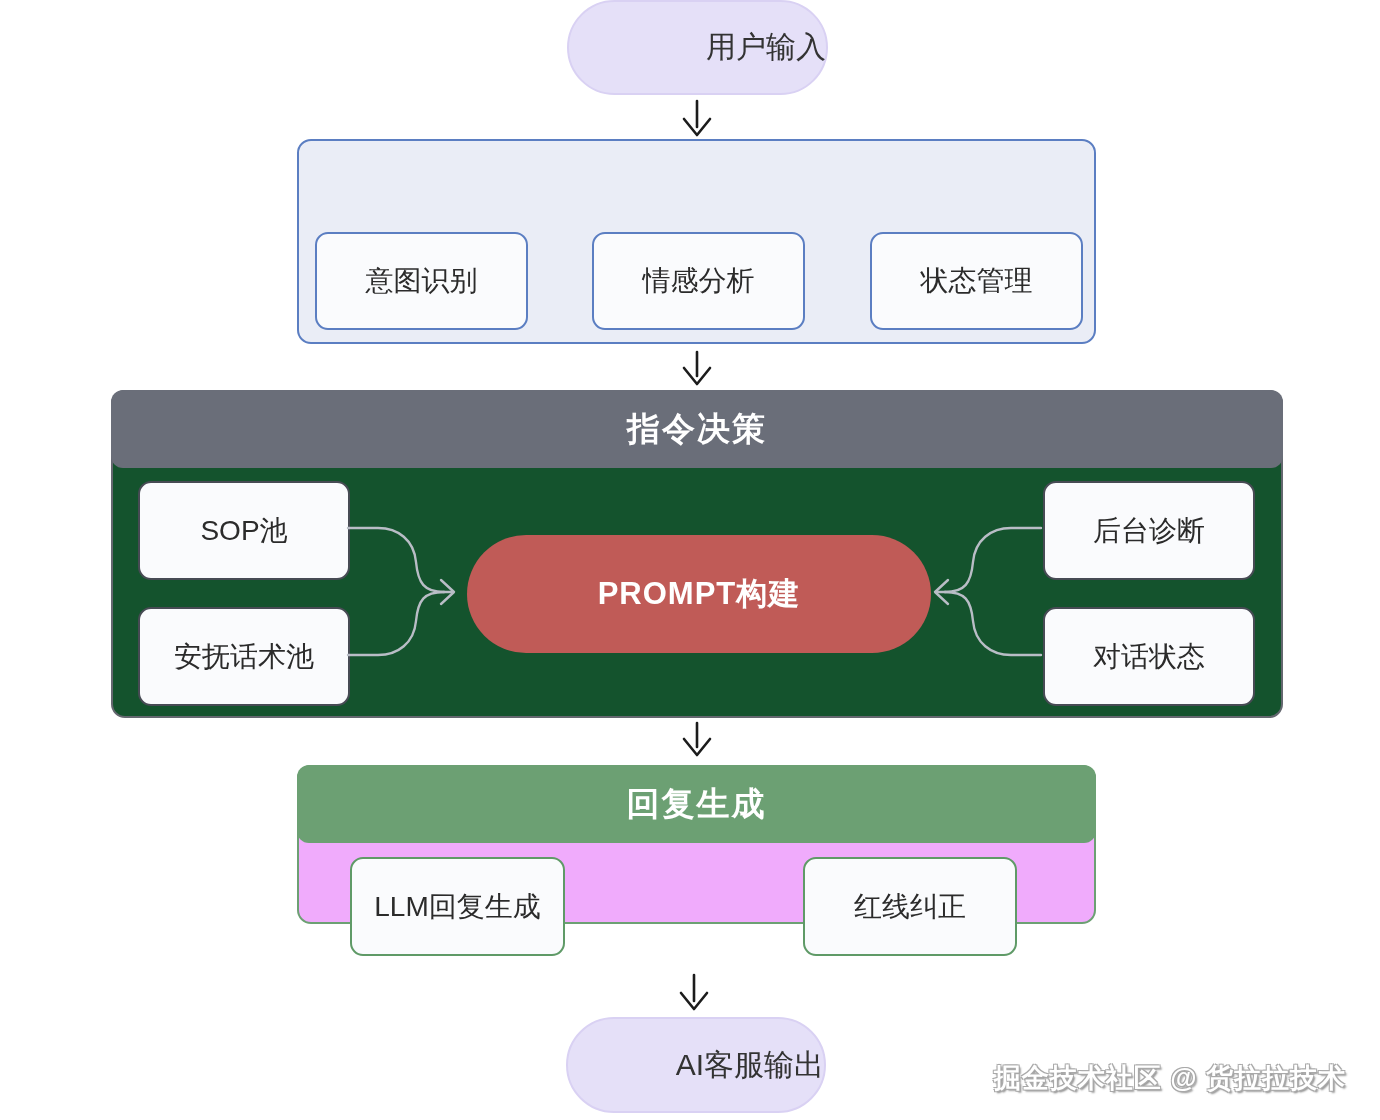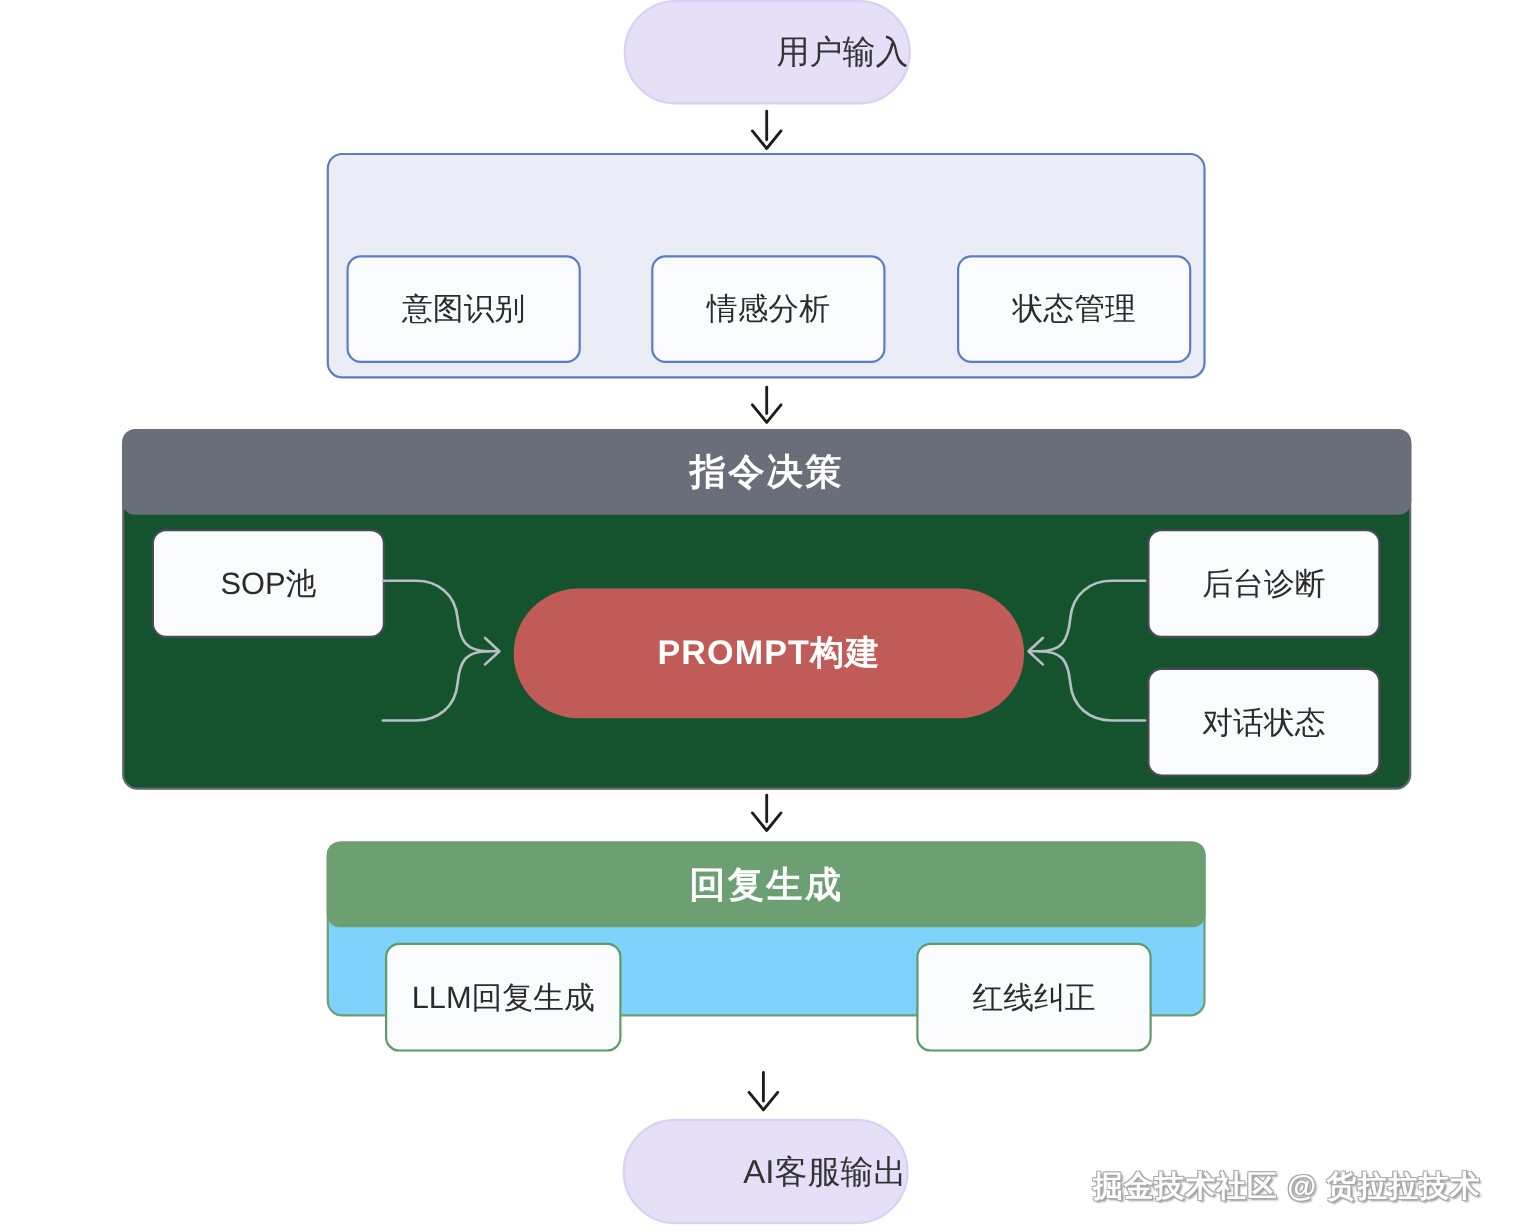--- a/index.html
+++ b/index.html
@@ -45,21 +45,21 @@
     justify-content: center;
     color: #ffffff;
     font-weight: bold;
     font-size: 33px;
     letter-spacing: 2px;
   }
   .grp-blue  { left: 297px; top: 139px; width: 799px; height: 205px; background: #eaedf6; border-color: #5b7ec2; }
   .grp-blue  .grp-hdr { background: #5b7ec2; }
   .grp-gray  { left: 111px; top: 390px; width: 1172px; height: 328px; background: #14532d; border-color: #64676f; }
   .grp-gray  .grp-hdr { background: #6a6e79; }
-  .grp-green { left: 297px; top: 765px; width: 799px; height: 159px; background: #7dd3fc; border-color: #6ca073; }
+  .grp-green { left: 297px; top: 765px; width: 799px; height: 159px; background: #f0abfc; border-color: #6ca073; }
   .grp-green .grp-hdr { background: #6ca073; }
 
   
   .itm {
     position: absolute;
     box-sizing: border-box;
     background: #fafbfd;
     border: 2.5px solid;
     border-radius: 13px;
     display: flex;
@@ -134,37 +134,40 @@
     <div class="itm itm-blue" style="left:571px; top:91px; width:213px; height:98px;">
       <span>状态管理</span>
     </div>
   </section>
 
   <section class="grp grp-gray">
     <div class="grp-hdr">指令决策</div>
     <div class="itm itm-dark" style="left:25px; top:89px; width:212px; height:99px;">
       <span>SOP池</span>
     </div>
+    <div class="itm itm-dark" style="left:25px; top:215px; width:212px; height:99px;">
+      <span>安抚话术池</span>
+    </div>
     <div class="prompt-pill">
       <span>PROMPT构建</span>
     </div>
     <div class="itm itm-dark" style="left:930px; top:89px; width:212px; height:99px;">
       <span>后台诊断</span>
     </div>
     <div class="itm itm-dark" style="left:930px; top:215px; width:212px; height:99px;">
       <span>对话状态</span>
     </div>
   </section>
 
   <section class="grp grp-green">
     <div class="grp-hdr">回复生成</div>
     <div class="itm itm-green" style="left:51px; top:90px; width:215px; height:99px;">
       <span>LLM回复生成</span>
     </div>
-    <div class="itm itm-green" style="left:534px; top:90px; width:214px; height:99px;">
+    <div class="itm itm-green" style="left:504px; top:90px; width:214px; height:99px;">
       <span>红线纠正</span>
     </div>
   </section>
 
   <div class="io-pill pill-bottom">
     <span>AI客服输出</span>
   </div>
 
   <svg class="overlay" viewBox="0 0 1380 1120">
 

